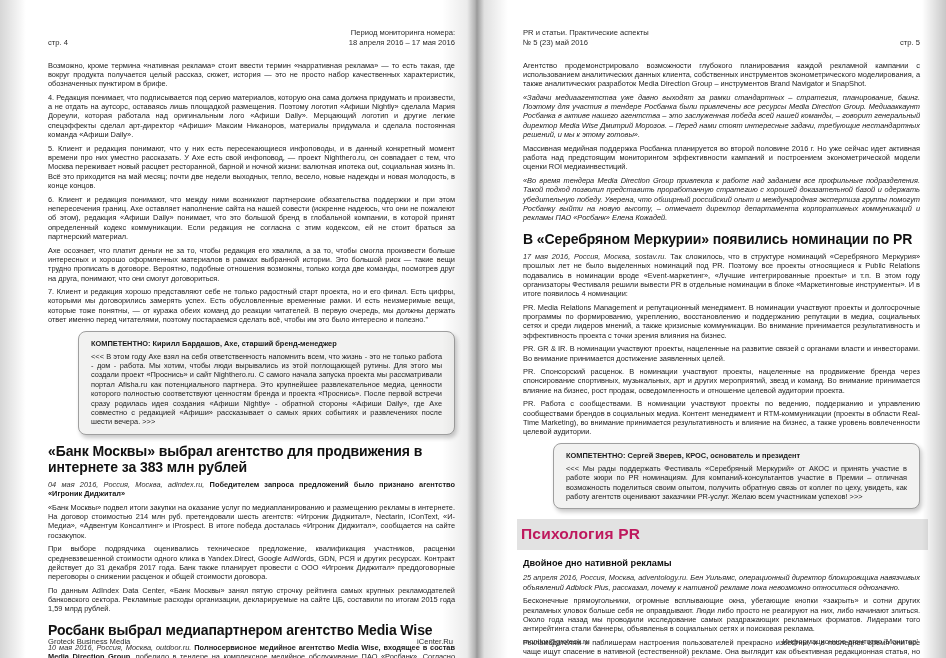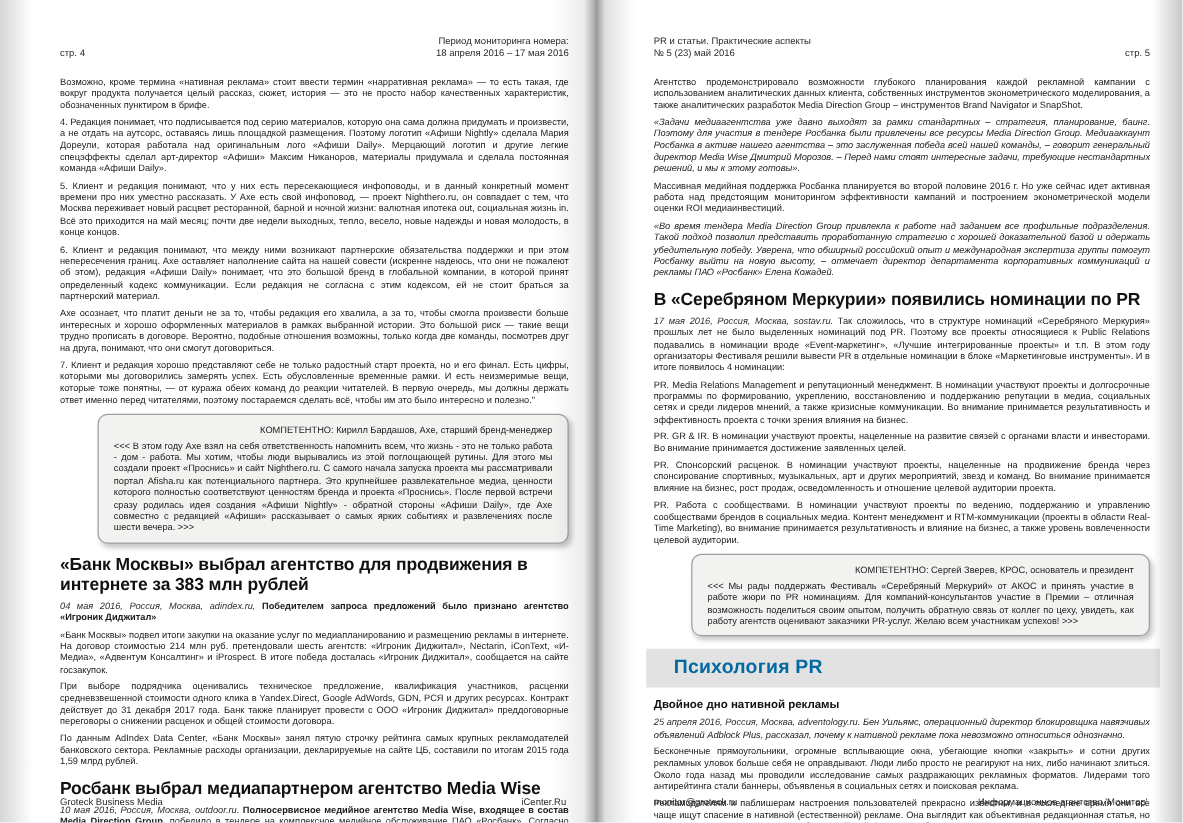--- a/index.html
+++ b/index.html
@@ -25,25 +25,25 @@
   p.body { font-size:7.4px; line-height:1.27; text-align:justify; margin-bottom:4px; color:#1b1b1b; }
   .dateline { font-style:italic; color:#2f2f2f; }
   .lead-bold { font-weight:bold; }
   .lead-italic { font-style:italic; }
   p.quote { font-style:italic; }
 
   h2.sec-title { font-size:14px; font-weight:bold; letter-spacing:-0.1px; margin:8px 0 5px 0; color:#111; }
 
   .comp-box { background:#f2f2f1; border:1px solid #9f9f9f; border-radius:8px;
     box-shadow:2px 3px 4px rgba(0,0,0,0.22); padding:7px 12px; margin:6px 0 8px 30px; }
-  .comp-box .comp-title { font-size:7.4px; font-weight:normal; margin-bottom:4px;text-align:right; }
+  .comp-box .comp-title { font-size:7.4px; font-weight:bold; margin-bottom:4px; }
   .comp-box p.body { margin-bottom:0; }
 
-  .banner { background:#e2e2e2; font-size:15.5px; font-weight:bold; color:#0369a1;
-    padding:6px 10px 7px 22px; margin:10px -8px 8px -6px; letter-spacing:0.2px; }
+  .banner { background:#e2e2e2; font-size:15.5px; font-weight:bold; color:#be185d;
+    padding:6px 10px 7px 4px; margin:10px -8px 8px -6px; letter-spacing:0.2px; }
   h3.sub-title { font-size:9.2px; font-weight:bold; margin:2px 0 5px 0; color:#111; }
 
   .ftr { position:absolute; bottom:12px; display:flex; justify-content:space-between; font-size:7.6px; color:#2a2a2a; }
   .ftr-left  { left:48px; right:20px; }
   .ftr-right { left:50px; right:28px;text-align:center; }
 </style>
 </head>
 <body>
 
 <div class="spread">

